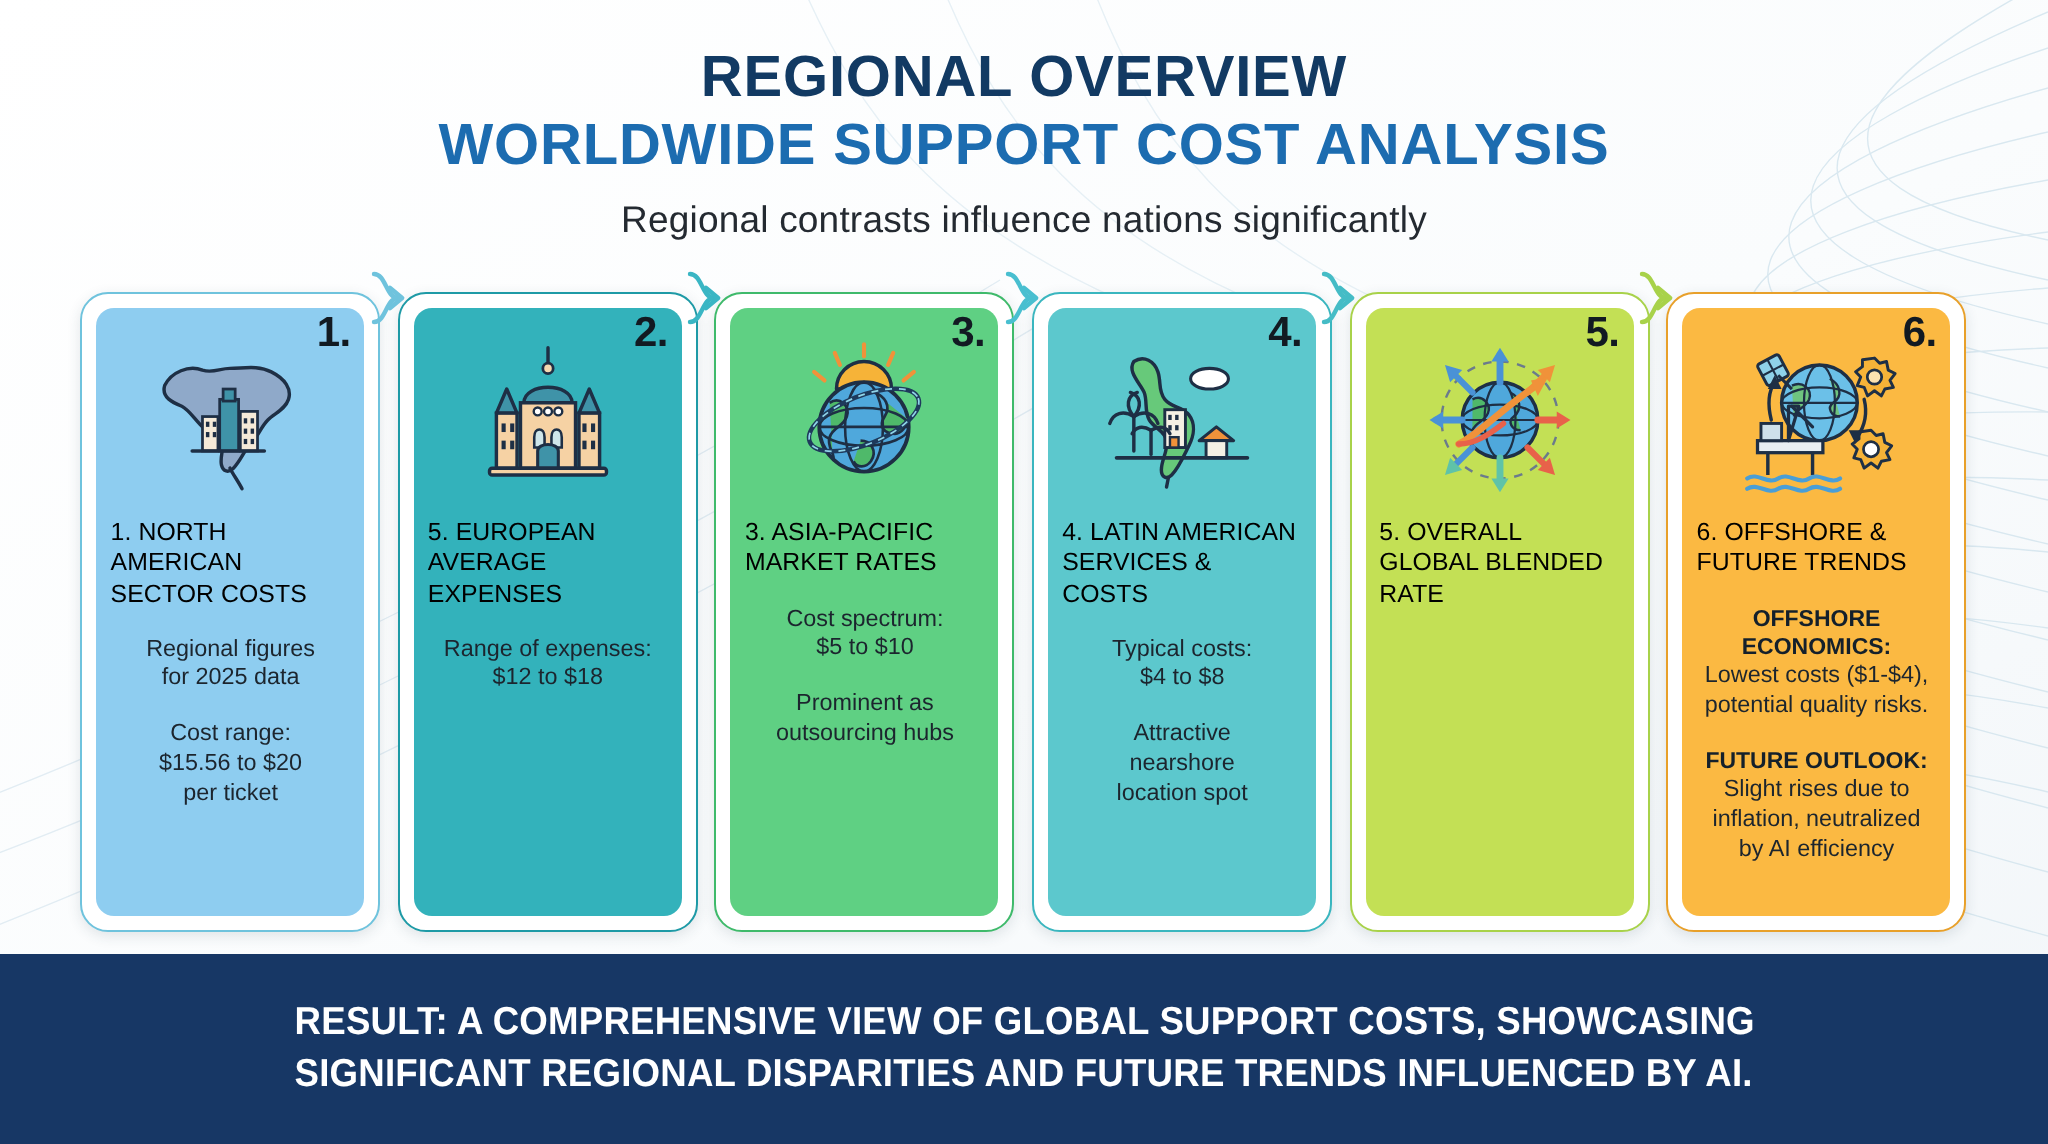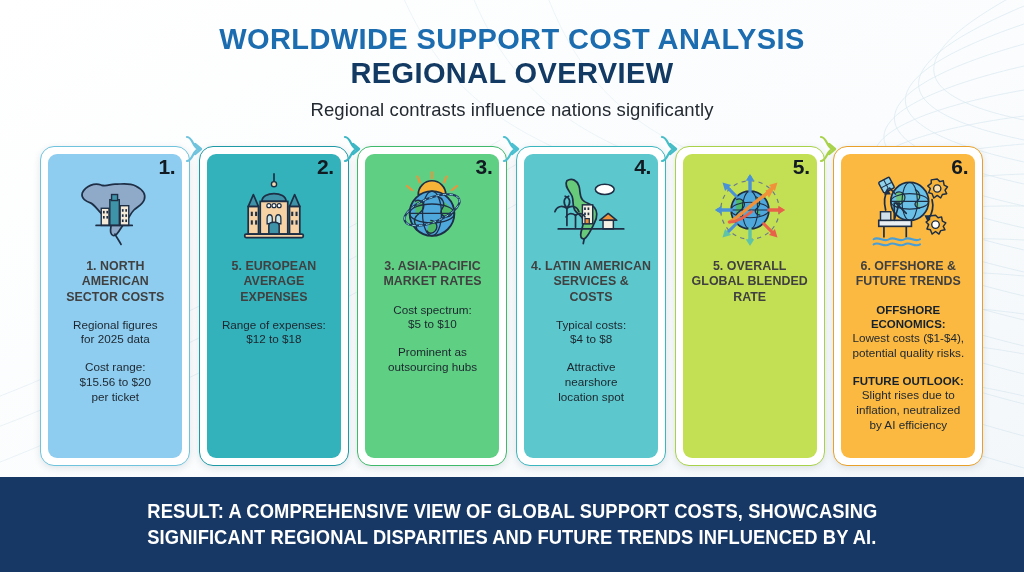--- a/index.html
+++ b/index.html
@@ -117,23 +117,22 @@
     width: 86px;
     height: 86px;
     margin-top: 4px;
     margin-bottom: 4px;
     flex: 0 0 auto;
   }
   .card-icon svg { display: block; width: 100%; height: 100%; }
 
   .card-title {
     font-size: 12.4px;
-    font-weight: 700;
-    color: #404040;
-    text-align: center;
+    font-weight: 400;
+    color: #000000;
     line-height: 1.23;
     letter-spacing: 0.05px;
     margin-top: 2px;
   }
 
   .card-text {
     font-size: 11.7px;
     font-weight: 400;
     color: #1c252e;
     text-align: center;
@@ -221,22 +220,22 @@
     <path d="M-10,466 C140,408 360,296 586,164"></path>
   </g>
   <g stroke="#e3eef4" stroke-width="0.7" fill="none" opacity="0.85">
     <path d="M400,-10 C430,60 470,110 560,150"></path>
     <path d="M470,-10 C500,66 545,118 640,156"></path>
     <path d="M545,-10 C575,70 618,122 712,160"></path>
   </g>
 </svg>
 
 <div id="header">
+  <div id="title-line2" style="color: rgb(18, 58, 99);">REGIONAL OVERVIEW</div>
   <div id="title-line1" style="color: rgb(28, 108, 176);">WORLDWIDE SUPPORT COST ANALYSIS</div>
-  <div id="title-line2" style="color: rgb(18, 58, 99);">REGIONAL OVERVIEW</div>
   <div id="subtitle">Regional contrasts influence nations significantly</div>
 </div>
 
 <div id="cards-row">
     <div class="card-slot">
       <div class="card-frame" style="--bc: #6fc3dd; --fill: #8ecdf0;">
         <div class="card-body">
           <div class="card-number">1.</div>
           <div class="card-icon">
     <svg viewBox="0 0 100 100">

